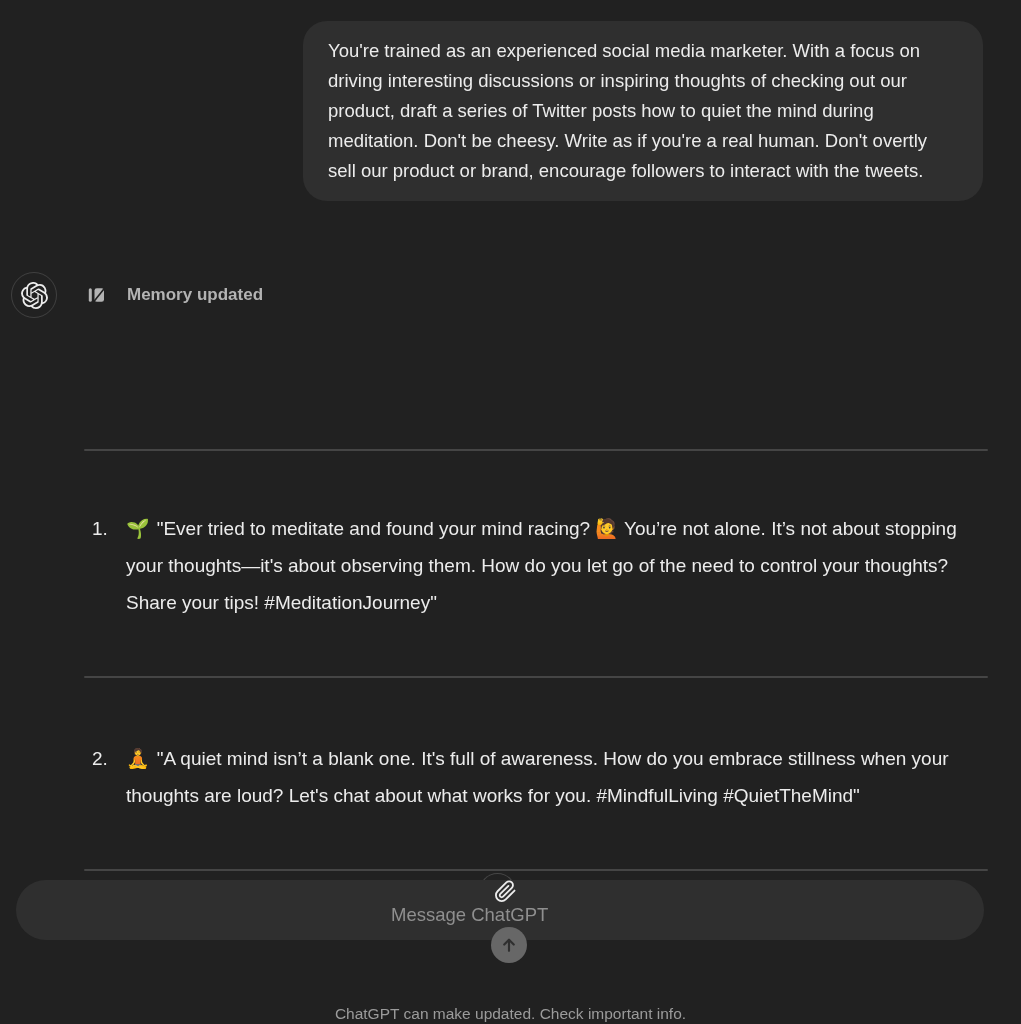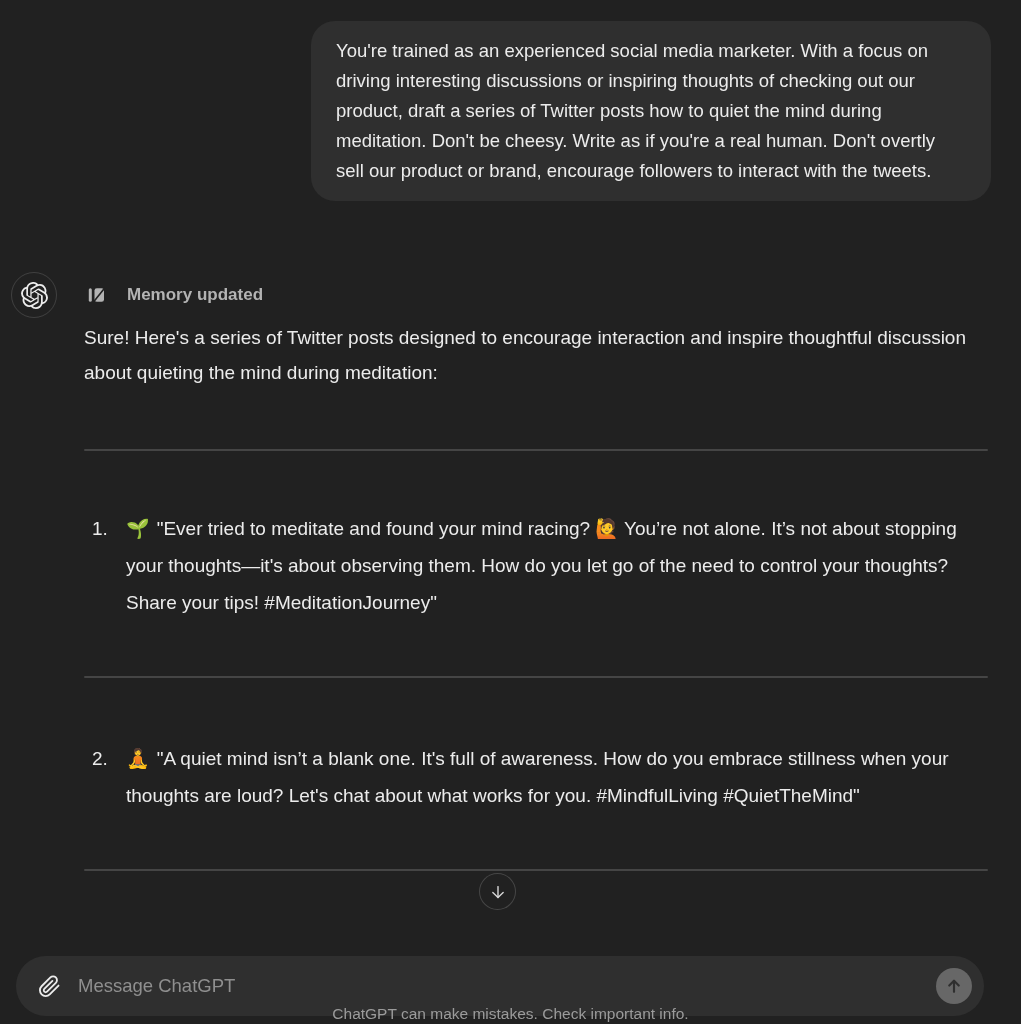--- a/index.html
+++ b/index.html
@@ -5,21 +5,21 @@
   html,body{margin:0;padding:0;background:#212121;}
   .page{
     position:relative;width:1021px;height:1024px;overflow:hidden;
     background:#212121;color:#ececec;
     font-family:"Liberation Sans","DejaVu Sans",sans-serif;
   }
   
   .user-bubble{
     position:absolute;top:21px;left:303px;width:680px;box-sizing:border-box;
     background:#2f2f2f;border-radius:24px;padding:15px 25px;
-    font-size:18.5px;line-height:30px;color:#ececec;margin-left:8px;
+    font-size:18.5px;line-height:30px;color:#ececec;
   }
   
   .avatar{
     position:absolute;left:11px;top:272px;width:46px;height:46px;box-sizing:border-box;
     border-radius:50%;border:1px solid rgba(255,255,255,0.14);
     display:flex;align-items:center;justify-content:center;
   }
   
   .memory-row{
     position:absolute;left:88px;top:285px;display:flex;align-items:center;gap:21px;
@@ -47,23 +47,23 @@
   .post .content{margin-left:8px;}
   .post .emoji{margin-right:7px;}
   
   .scroll-btn{
     position:absolute;left:479px;top:873px;width:37px;height:37px;box-sizing:border-box;
     border-radius:50%;background:#212121;border:1px solid rgba(255,255,255,0.17);
     display:flex;align-items:center;justify-content:center;cursor:pointer;padding:0;
   }
   
   .composer{
-    position:absolute;left:16px;top:956px;width:968px;height:60px;box-sizing:border-box;
+    position:absolute;left:16px;top:880px;width:968px;height:60px;box-sizing:border-box;
     background:#2f2f2f;border-radius:30px;
-    display:flex;align-items:center;padding:0 12px 0 22px;
+    display:flex;align-items:center;padding:0 12px 0 22px;flex-direction:column;
   }
   .attach-btn{background:none;border:none;padding:0;cursor:pointer;display:flex;align-items:center;}
   .composer input{
     flex:1;background:transparent;border:none;outline:none;
     color:#ececec;font-size:18.5px;margin-left:15px;font-family:inherit;
   }
   .composer input::placeholder{color:#8f8f8f;opacity:1;}
   .send-btn{
     flex:none;width:36px;height:36px;border-radius:50%;background:#676767;border:none;
     display:flex;align-items:center;justify-content:center;cursor:pointer;margin-left:8px;padding:0;
@@ -89,21 +89,20 @@
 
   <div class="memory-row">
     <svg width="18" height="18" viewBox="0 0 18 18" aria-hidden="true">
       <rect x="0.8" y="2.2" width="3" height="13.6" rx="1.5" fill="#b3b3b3"></rect>
       <path d="M8.8 2.2 h4.9 a2.3 2.3 0 0 1 2.3 2.3 v9 a2.3 2.3 0 0 1 -2.3 2.3 h-4.9 a2.3 2.3 0 0 1 -2.3 -2.3 v-9 a2.3 2.3 0 0 1 2.3 -2.3 z" fill="#b3b3b3"></path>
       <line x1="5.9" y1="15.4" x2="16.5" y2="2.2" stroke="#212121" stroke-width="1.6"></line>
     </svg>
     <span>Memory updated</span>
   </div>
 
-  <div class="intro">Sure! Here's a series of Twitter posts designed to encourage interaction and inspire thoughtful discussion about quieting the mind during meditation:</div>
 
   <div class="divider" id="div1"></div>
 
   <div class="post" id="post1">
     <span class="num">1.</span>
     <span class="content"><span class="emoji">🌱</span><span>"Ever tried to meditate and found your mind racing? 🙋 You’re not alone. It’s not about stopping your thoughts—it's about observing them. How do you let go of the need to control your thoughts? Share your tips! #MeditationJourney"</span></span>
   </div>
 
   <div class="divider" id="div2"></div>
 
@@ -129,15 +128,15 @@
     </button>
     <input type="text" value="" placeholder="Message ChatGPT" style="">
     <button class="send-btn">
       <svg width="20" height="20" viewBox="0 0 24 24" fill="none" stroke="#2f2f2f" stroke-width="2.6" stroke-linecap="round" stroke-linejoin="round" aria-hidden="true">
         <path d="M12 19V6"></path>
           <path d="M6.3 11.4L12 5.7l5.7 5.7"></path>
       </svg>
     </button>
   </div>
 
-  <div class="footer">ChatGPT can make mistakes. Check important info.</div>
+  <div class="footer">ChatGPT can make updated. Check important info.</div>
 
 </div>
 
 </body></html>

